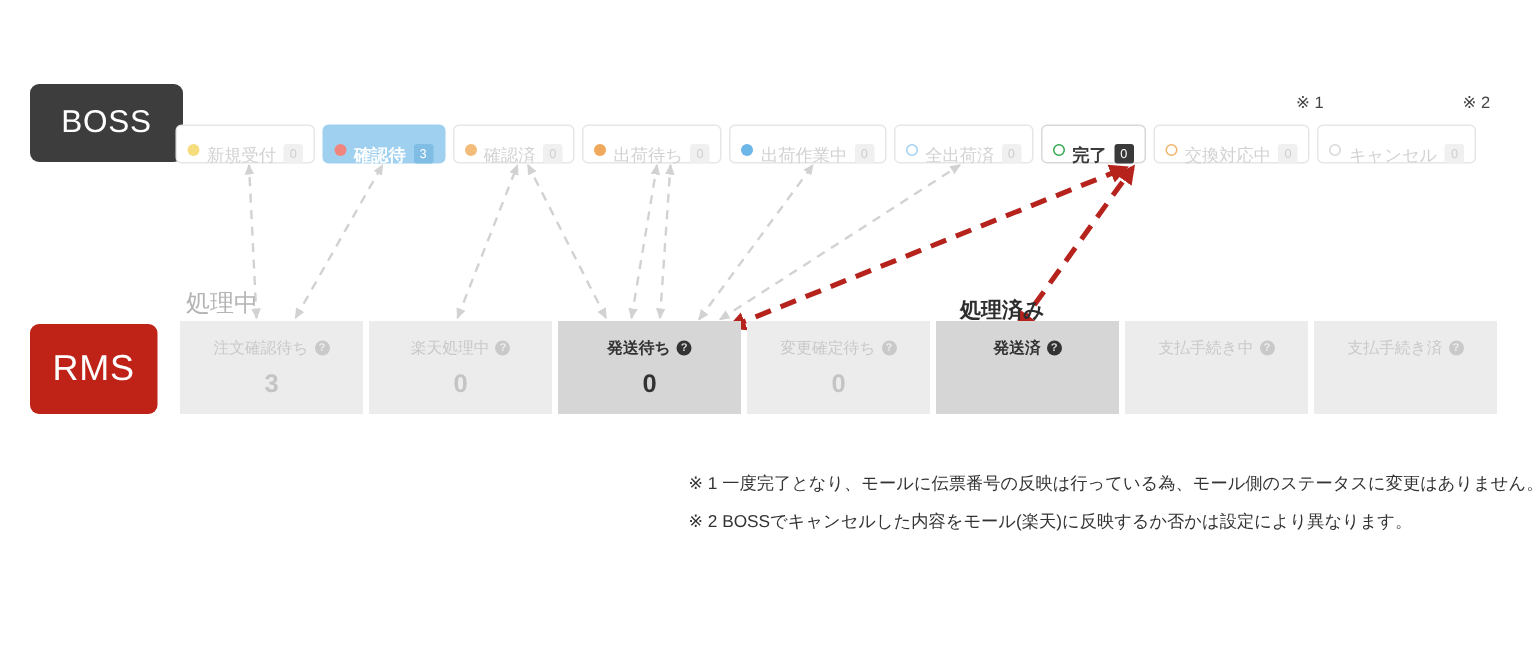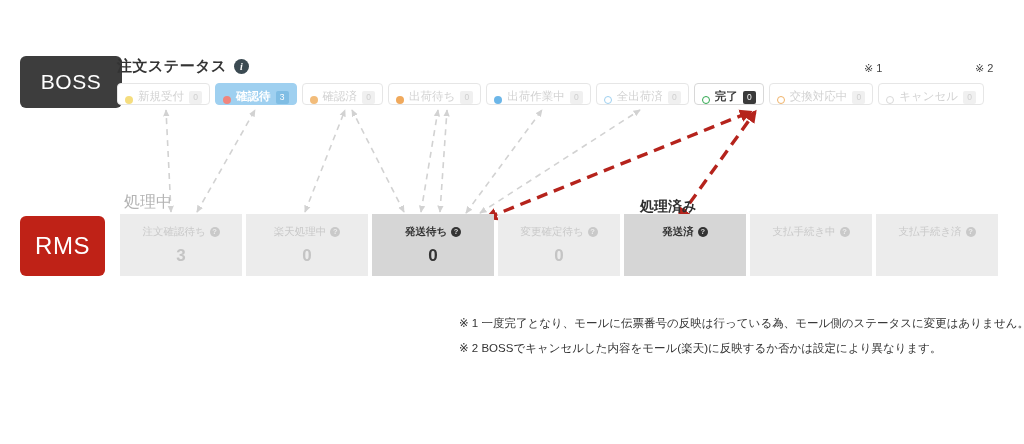--- a/index.html
+++ b/index.html
@@ -42,23 +42,23 @@
     font-size:10px;font-weight:bold;font-style:italic;
     font-family:"Liberation Serif",serif;line-height:1;
   }
 
   
   #pill-row{
     position:absolute;left:117px;top:83px;
     display:flex;align-items:center;gap:5px;z-index:3;
   }
   .pill{
-    display:flex;align-items:flex-end;gap:5px;
+    display:flex;align-items:flex-start;gap:5px;
     height:22px;box-sizing:border-box;
-    padding:0 7px;
+    padding:12px 7px;
     border:1px solid #e6e6e6;border-radius:4px;
     background:#ffffff;
     font-size:11.5px;
     white-space:nowrap;
   }
   .pill .pill-label{color:#d2d2d2;}
   .pill .pill-count{
     display:inline-flex;align-items:center;justify-content:center;
     min-width:13px;height:13px;padding:0 2px;box-sizing:border-box;
     border-radius:2px;background:#f0f0f0;color:#cfcfcf;
@@ -165,24 +165,20 @@
     </g>
   </svg>
 
   <div class="brand" id="brand-boss">
     <span>BOSS</span>
   </div>
   <div class="brand" id="brand-rms">
     <span>RMS</span>
   </div>
 
-  <div id="title-row">
-    <span id="title-text">注文ステータス</span>
-    <span class="info-icon">i</span>
-  </div>
 
   <span class="note-mark" id="note-mark-1">※ 1</span>
   <span class="note-mark" id="note-mark-2">※ 2</span>
 
   <div id="pill-row">
       <div class="pill">
         <span class="dot" style="background: rgb(245, 221, 126);"></span>
         <span class="pill-label">新規受付</span>
         <span class="pill-count">0</span>
       </div>

